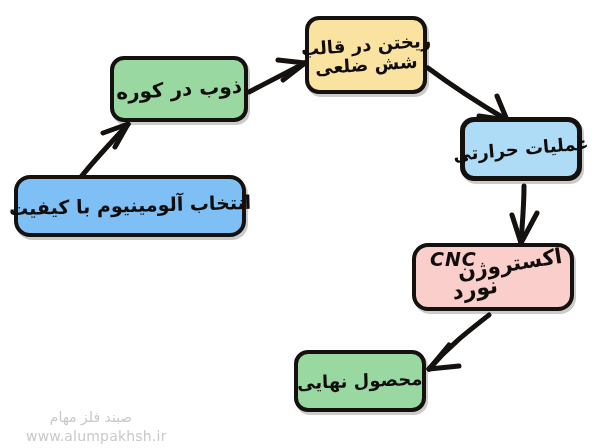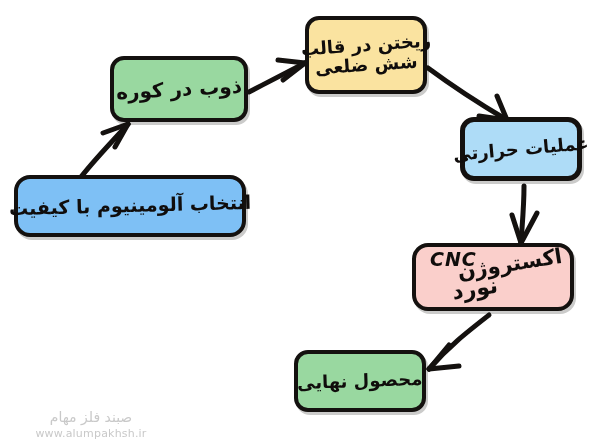--- a/index.html
+++ b/index.html
@@ -125,21 +125,21 @@
     line-height: 1.35;
     user-select: none;
   }
   #watermark .wm-name {
     display: block;
     font-size: 14px;
     direction: rtl;
   }
   #watermark .wm-url {
     display: block;
-    font-size: 11px;
+    font-size: 14px;
     letter-spacing: 0.2px;
   }
 </style>
 </head>
 <body>
 
 <div id="canvas" style="background-color: rgb(255, 255, 255);">
 
   <svg id="arrow-layer" viewBox="0 0 600 448" xmlns="http://www.w3.org/2000/svg">
 

